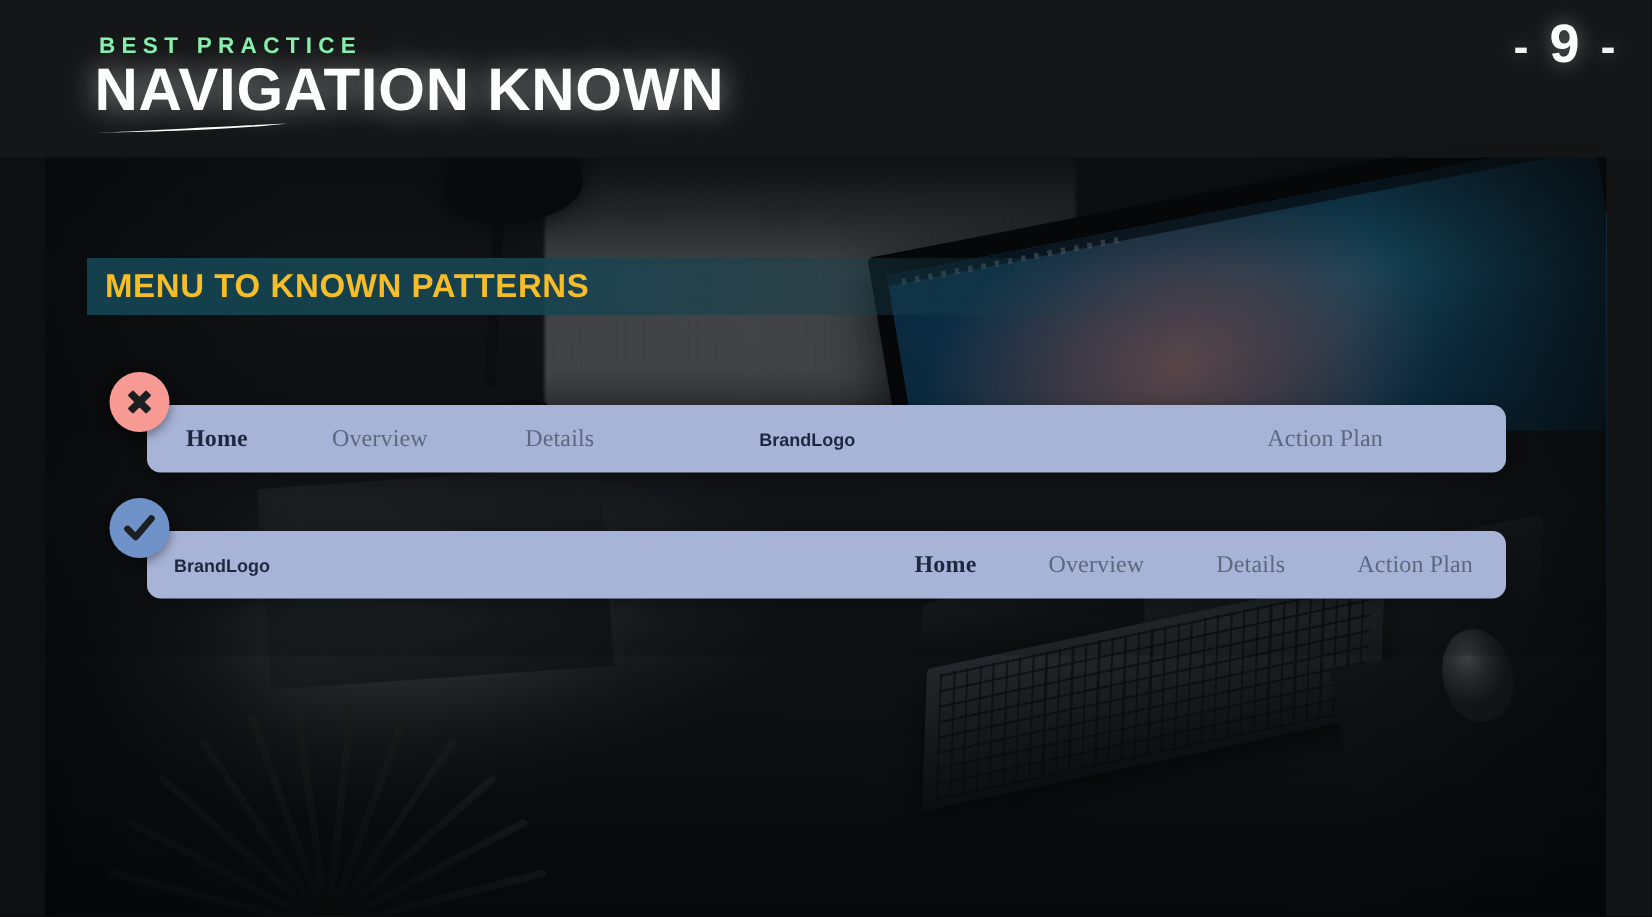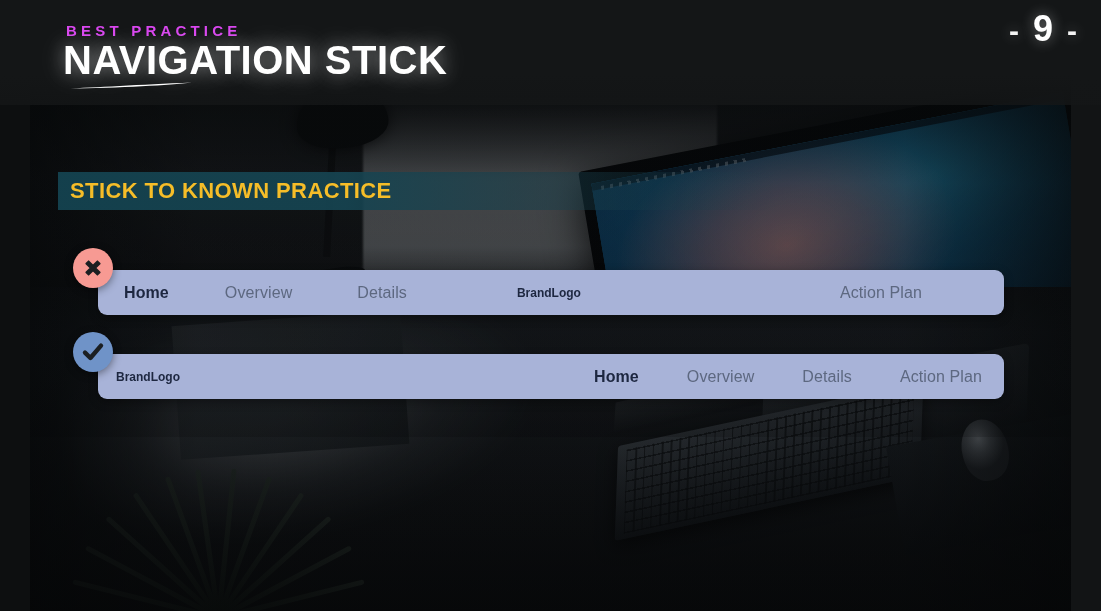--- a/index.html
+++ b/index.html
@@ -182,21 +182,21 @@
 
   
   .header-band {
     position:absolute; left:0; top:0; width:100%; height:105px;
     background:linear-gradient(180deg,#141617 0%, #141617 72%, rgba(20,22,23,.85) 100%);
     z-index:5;
   }
   .kicker {
     position:absolute; left:66px; top:22px;
     font-size:15px; font-weight:bold; letter-spacing:4.2px;
-    color:#d946ef; z-index:6;
+    color:#86efac; z-index:6;
   }
   .title {
     position:absolute; left:63px; top:38px;
     font-size:40px; font-weight:bold; letter-spacing:.5px;
     color:#ffffff; z-index:6;
     text-shadow:0 0 18px rgba(255,255,255,.45), 0 0 36px rgba(255,255,255,.22);
   }
   .title-rule {
     position:absolute; left:65px; top:82px; width:127px; height:7px; z-index:6;
   }
@@ -231,20 +231,21 @@
     background:#a8b3d8;
     border-radius:9px;
     display:flex; align-items:center;
     box-shadow:0 3px 10px rgba(0,0,0,.35);
   }
   .navbar.good { width:906px; }
 
   .nav-item {
     font-size:16px; color:#5d6880; white-space:nowrap;
     letter-spacing:.1px;
+    font-family:Liberation Serif, serif;
   }
   .nav-item.active { color:#1d2740; font-weight:bold; }
   .nav-logo {
     font-size:12px; font-weight:bold; color:#1d2740; white-space:nowrap;
   }
   .spacer { flex:1 1 auto; }
 
   
   .badge {
     position:absolute; left:-25px; top:-22px;
@@ -315,36 +316,36 @@
 
     <div class="photo-band"></div>
     <div class="photo-grade"></div>
   </div>
   <div class="side-mask-l"></div>
   <div class="side-mask-r"></div>
 
   <div class="header-band"></div>
 
   <div class="kicker">BEST PRACTICE</div>
-  <div class="title">NAVIGATION STICK</div>
+  <div class="title">NAVIGATION KNOWN</div>
 
   <div class="title-rule">
     <svg width="127" height="8" viewBox="0 0 127 8">
       <path d="M0 6.6 C 30 5.4, 74 2.6, 127 0.4 C 104 3.2, 58 5.6, 0 6.6 Z" fill="#ffffff"></path>
     </svg>
   </div>
 
   <div class="page-num">
     <span class="dash">-</span>
     <span>9</span>
     <span class="dash">-</span>
   </div>
 
   <div class="banner">
-    <div class="banner-text">STICK TO KNOWN PRACTICE</div>
+    <div class="banner-text">MENU TO KNOWN PATTERNS</div>
   </div>
 
   <div class="example bad">
     <div class="badge x">
       <svg width="22" height="22" viewBox="0 0 22 22">
         <path d="M4.2 6.6 L6.6 4.2 L11 8.6 L15.4 4.2 L17.8 6.6 L13.4 11 L17.8 15.4 L15.4 17.8 L11 13.4 L6.6 17.8 L4.2 15.4 L8.6 11 Z" fill="#1b1f22" stroke="#1b1f22" stroke-width="1.6" stroke-linejoin="round"></path>
       </svg>
     </div>
 
     <div class="navbar bad">

